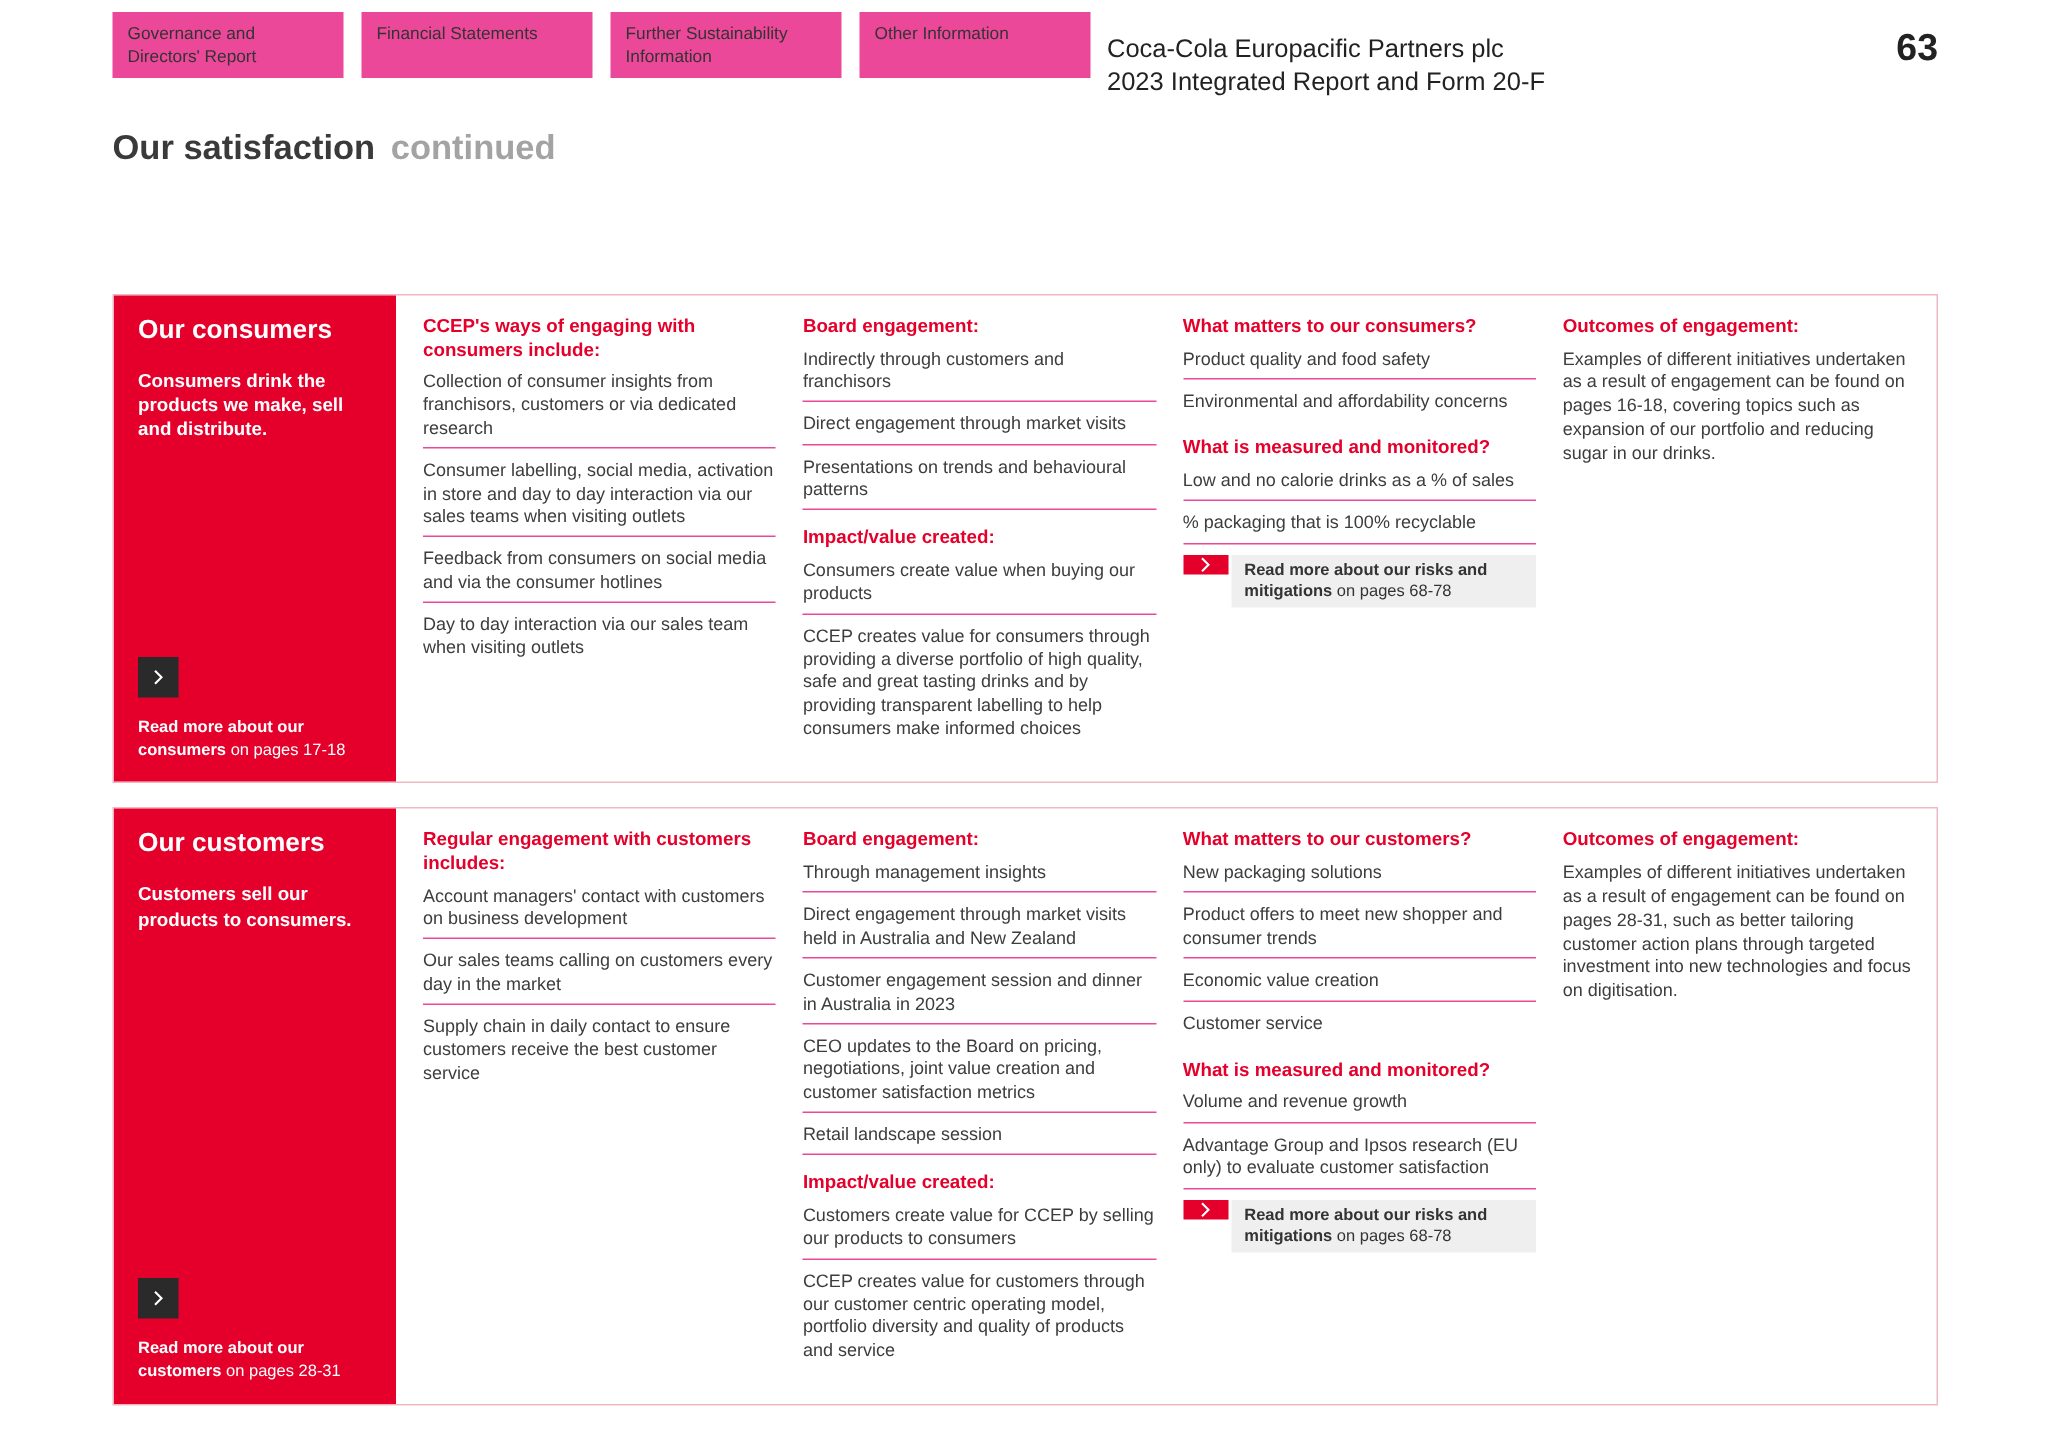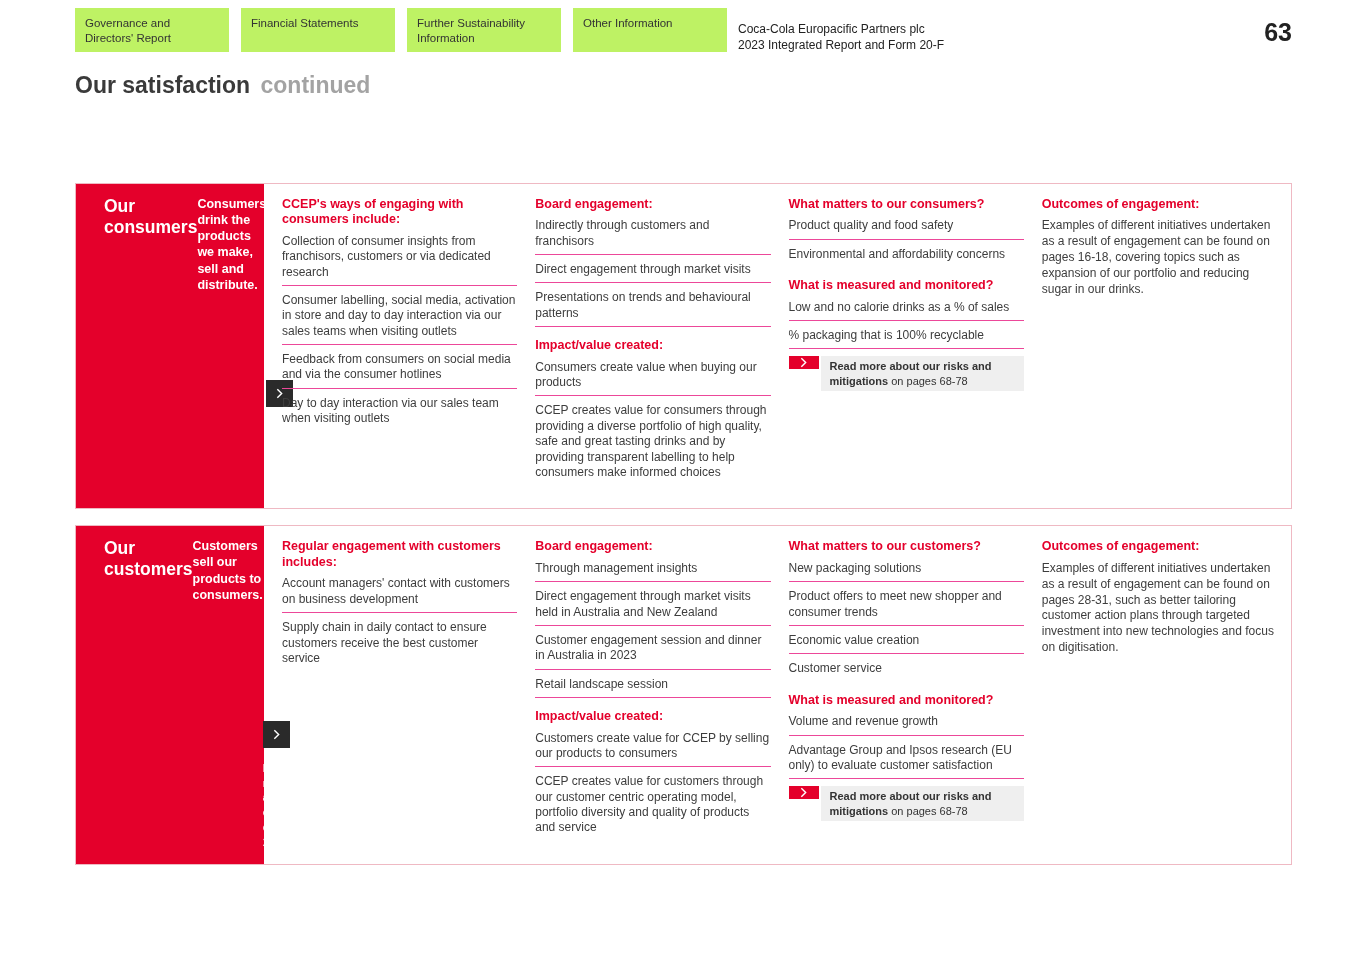--- a/index.html
+++ b/index.html
@@ -9,37 +9,37 @@
     width:1365px; height:965px; overflow:hidden;
     background:#fff; color:#3d3d3d;
     font-family:"Liberation Sans", sans-serif;
     padding:8px 73px 0 75px;
   }
   
   .hdr { display:flex; align-items:flex-start; }
   .tabs { display:flex; gap:12px; }
   .tab {
     width:154px; height:44px; padding:8px 10px;
-    background:#bef264; color:#333;
+    background:#ec4899; color:#333;
     font-size:11.5px; line-height:1.3; cursor:pointer;
   }
   .tab.active { background:var(--red); color:#fff; font-weight:bold; }
-  .company { margin-left:11px; padding-top:14px; font-size:12px; line-height:1.32; color:#222; white-space:nowrap; }
+  .company { margin-left:11px; padding-top:14px; font-size:17px; line-height:1.32; color:#222; white-space:nowrap; }
   .pageno { margin-left:auto; padding-top:10px; font-size:25px; font-weight:bold; color:#222; }
   
   h1.title { margin:18px 0 0; font-size:23px; font-weight:bold; color:#3a3a3a; }
   h1.title .t-l { color:#a3a3a3; font-weight:bold; margin-left:4px; }
   
   main { margin-top:84px; }
   .card {
     display:grid; grid-template-columns:188px 1fr 1fr 1fr 1fr; column-gap:18px;
     border:1px solid #efb9c3; margin-bottom:16px; padding-right:14px;
     min-height:320px; background:#fff;
   }
-  .side { background:var(--red); color:#fff; padding:12px 28px 14px; display:flex; flex-direction:row; }
+  .side { background:var(--red); color:#fff; padding:12px 16px 14px; display:flex; flex-direction:column; }
   .side-title { margin:0 0 16px; font-size:17.5px; font-weight:bold; line-height:1.2; }
   .side-desc { margin:0; font-size:12.5px; font-weight:bold; line-height:1.3; }
   .side-foot { margin-top:auto; padding-top:24px; }
   .sq { display:flex; align-items:center; justify-content:center; }
   .sq.dark { width:27px; height:27px; background:#2a2a2a; margin-bottom:13px; cursor:pointer; }
   .sq svg { width:13px; height:13px; display:block; }
   .side-rm { margin:0; font-size:11px; line-height:1.35; cursor:pointer; }
   .col { padding:13px 0 16px; font-size:12px; }
   .rh { margin:0 0 6px; font-size:12.5px; font-weight:bold; color:var(--red); line-height:1.25; }
   .rh:not(:first-child) { margin-top:11px; }
@@ -132,27 +132,29 @@
             <svg viewBox="0 0 24 24">
               <path d="M8 4l8 8-8 8" fill="none" stroke="#fff" stroke-width="2.6"></path>
             </svg>
           </div>
           <p class="side-rm"><b>Read more about our customers</b> on pages 28-31</p>
         </div>
       </aside>
       <div class="col">
         <h3 class="rh">Regular engagement with customers includes:</h3>
         <p class="item">Account managers' contact with customers on business development</p>
+        <p class="item">Our sales teams calling on customers every day in the market</p>
         <p class="item nodiv">Supply chain in daily contact to ensure customers receive the best customer service</p>
       </div>
       <div class="col">
         <h3 class="rh">Board engagement:</h3>
         <p class="item">Through management insights</p>
         <p class="item">Direct engagement through market visits held in Australia and New Zealand</p>
         <p class="item">Customer engagement session and dinner in Australia in 2023</p>
+        <p class="item">CEO updates to the Board on pricing, negotiations, joint value creation and customer satisfaction metrics</p>
         <p class="item">Retail landscape session</p>
         <h3 class="rh">Impact/value created:</h3>
         <p class="item">Customers create value for CCEP by selling our products to consumers</p>
         <p class="item nodiv">CCEP creates value for customers through our customer centric operating model, portfolio diversity and quality of products and service</p>
       </div>
       <div class="col">
         <h3 class="rh">What matters to our customers?</h3>
         <p class="item">New packaging solutions</p>
         <p class="item">Product offers to meet new shopper and consumer trends</p>
         <p class="item">Economic value creation</p>

